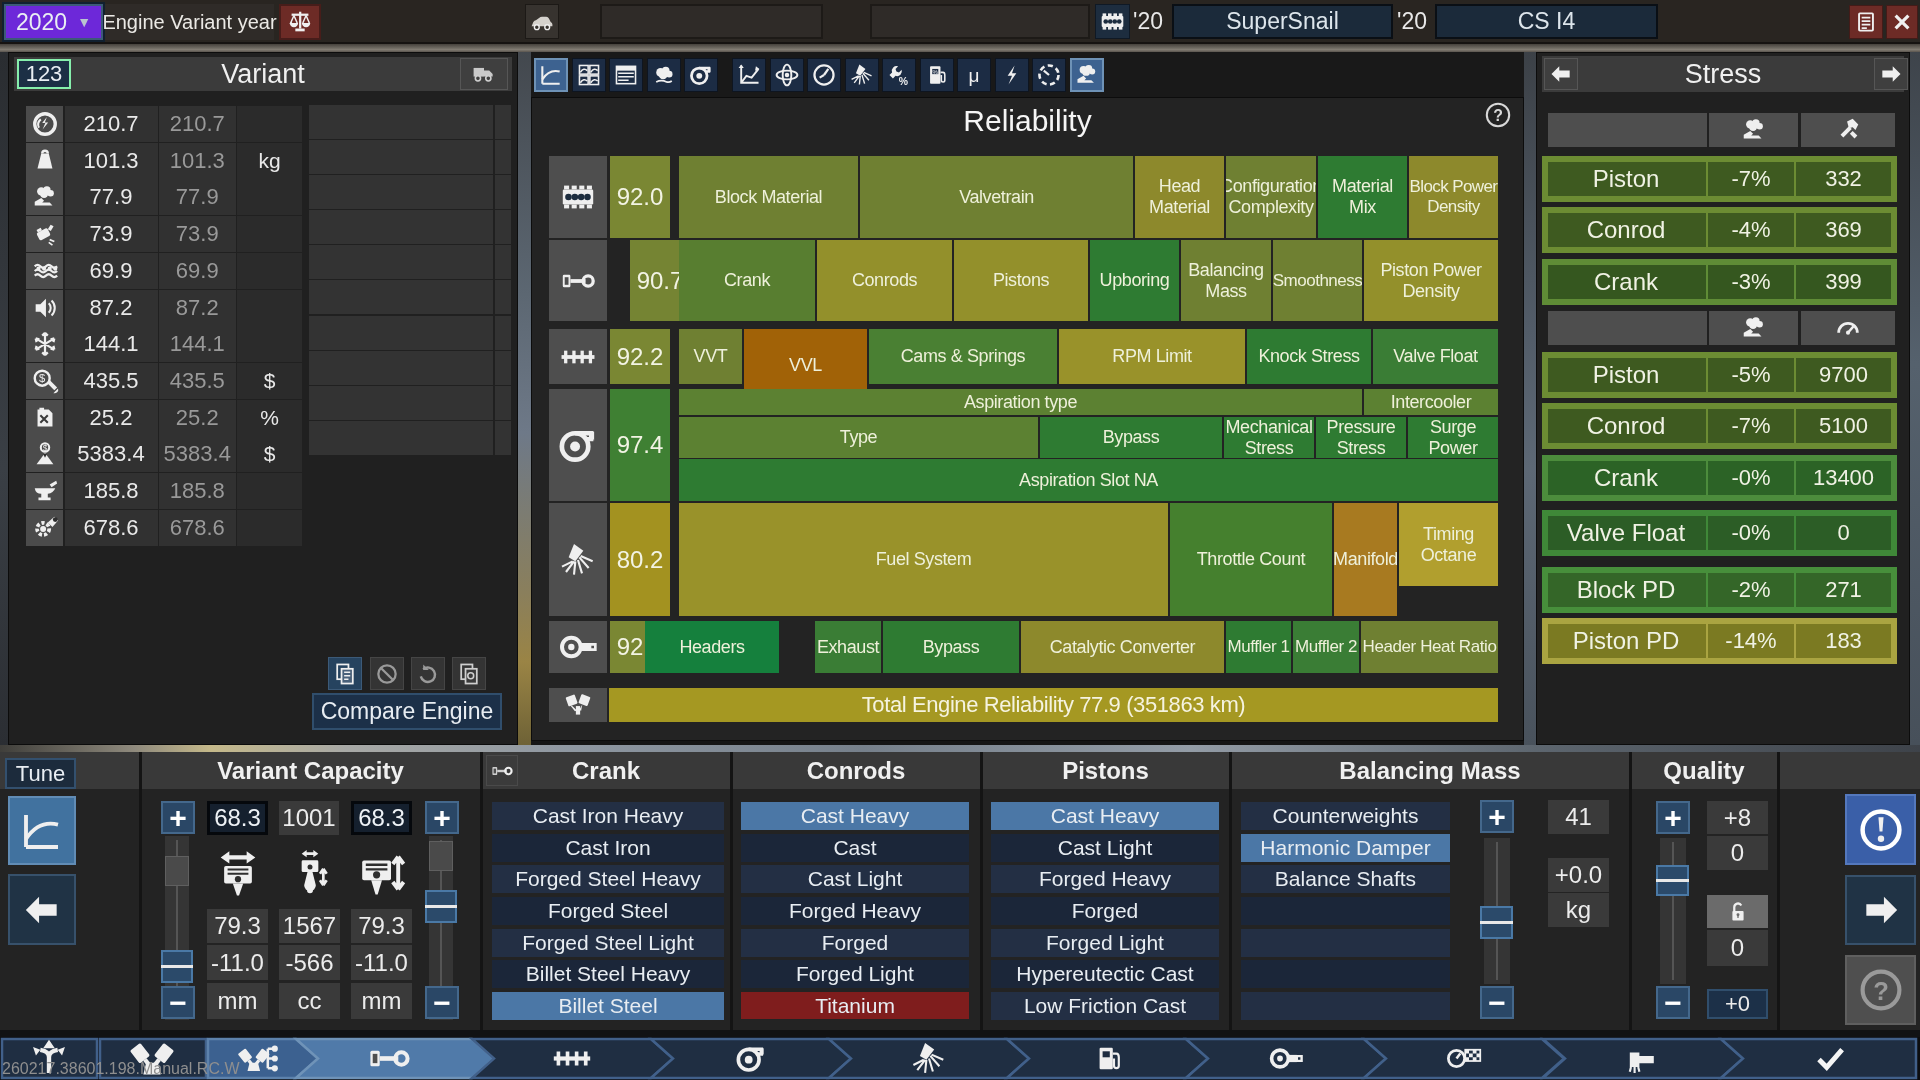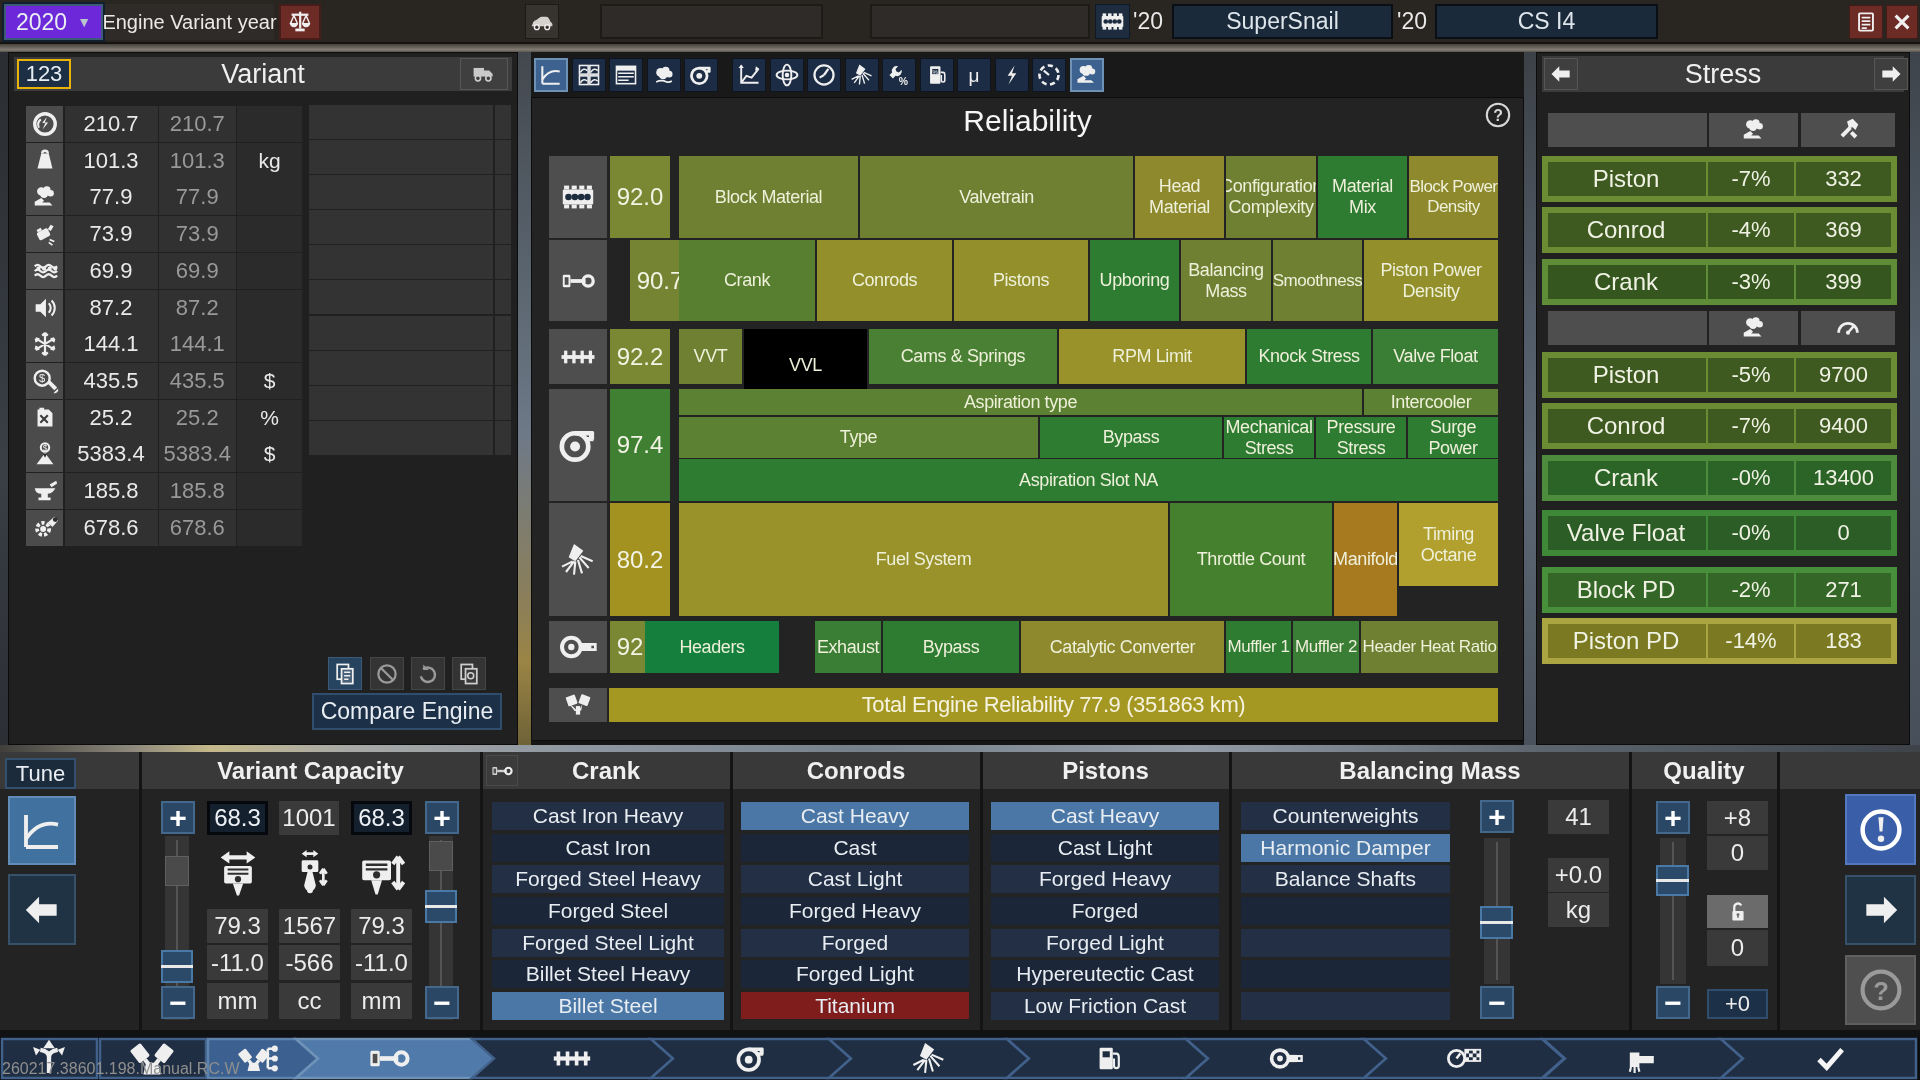--- a/index.html
+++ b/index.html
@@ -67,21 +67,21 @@
       <path d="M10 10 h10 M10 14 h10 M10 18 h10 M10 22 h6" stroke="#efefef" stroke-width="2"></path>
     </svg>
   </div>
 <div style="position:absolute;left:1886px;top:5px;width:32px;height:34px;background:#6d2b26;border:1px solid #431b18;display:flex;align-items:center;justify-content:center">
     <svg width="24" height="24" viewBox="0 0 30 30" style="display:block" fill="#efefef" stroke="none">
       <path d="M7 7 L23 23 M23 7 L7 23" stroke="#f0f0f0" stroke-width="4" fill="none"></path>
     </svg>
   </div>
 <div style="position:absolute;left:8px;top:52px;width:510px;height:693px;background:#202020;border:1px solid #0c0c0c"></div>
 <div style="position:absolute;left:14px;top:57px;width:498px;height:34px;background:#3b3b3b"></div>
-<div style="position:absolute;left:17px;top:59px;width:54px;height:30px;background:#1c2f45;border:2px solid #eab308;color:#e9eef3;font-size:22px;display:flex;align-items:center;justify-content:center">123</div>
+<div style="position:absolute;left:17px;top:59px;width:54px;height:30px;background:#1c2f45;border:2px solid #86efac;color:#e9eef3;font-size:22px;display:flex;align-items:center;justify-content:center">123</div>
 <div style="position:absolute;left:14px;top:57px;width:498px;height:34px;color:#f0f0f0;font-size:27px;display:flex;align-items:center;justify-content:center">Variant</div>
 <div style="position:absolute;left:460px;top:58px;width:48px;height:32px;background:#3f3f3f;border:1px solid #565656;display:flex;align-items:center;justify-content:center">
     <svg width="30" height="26" viewBox="0 0 30 30" style="display:block" fill="#c9c9c9" stroke="none">
       <path d="M3 8 h12 v10 h-12 z"></path>
       <path d="M15 11 h6 l4 4 v3 h-10 z"></path>
       <circle cx="8" cy="20" r="3" fill="#3f3f3f" stroke="#cfcfcf" stroke-width="1.8"></circle>
       <circle cx="20" cy="20" r="3" fill="#3f3f3f" stroke="#cfcfcf" stroke-width="1.8"></circle>
     </svg>
   </div>
 <div style="position:absolute;left:26px;top:106px;width:37px;height:36px;background:#4b4b4b;display:flex;align-items:center;justify-content:center">
@@ -426,21 +426,21 @@
     <svg width="38" height="38" viewBox="0 0 30 30" style="display:block" fill="#efefef" stroke="none">
       <rect x="2" y="13.5" width="26" height="3"></rect>
       <rect x="4" y="10" width="2.6" height="10"></rect>
       <rect x="10.5" y="10" width="2.6" height="10"></rect>
       <rect x="17" y="10" width="2.6" height="10"></rect>
       <rect x="23.5" y="10" width="2.6" height="10"></rect>
     </svg>
   </div>
 <div class="sc" style="position:absolute;left:610px;top:329px;width:60px;height:55px;background:#7a8733">92.2</div>
 <div class="tile" style="position:absolute;left:679px;top:329px;width:63px;height:55px;background:#6f8032">VVT</div>
-<div class="tile" style="position:absolute;left:744px;top:329px;width:123px;height:72px;background:#000000">VVL</div>
+<div class="tile" style="position:absolute;left:744px;top:329px;width:123px;height:72px;background:#a16207">VVL</div>
 <div class="tile" style="position:absolute;left:869px;top:329px;width:188px;height:55px;background:#4a8033">Cams &amp; Springs</div>
 <div class="tile" style="position:absolute;left:1059px;top:329px;width:186px;height:55px;background:#99922a">RPM Limit</div>
 <div class="tile" style="position:absolute;left:1247px;top:329px;width:124px;height:55px;background:#2e7b32">Knock Stress</div>
 <div class="tile" style="position:absolute;left:1373px;top:329px;width:125px;height:55px;background:#3a7d35">Valve Float</div>
 <div class="icell" style="position:absolute;left:549px;top:389px;width:58px;height:112px;">
     <svg width="44" height="44" viewBox="0 0 30 30" style="display:block" fill="#efefef" stroke="none">
       <circle cx="13" cy="16" r="9" fill="none" stroke="#efefef" stroke-width="3.2"></circle>
       <circle cx="13" cy="16" r="3.4"></circle>
       <path d="M13 7 h11 v4 h-3" fill="none" stroke="#efefef" stroke-width="3"></path>
       <path d="M22 6 h4 v6" fill="#efefef"></path>
@@ -573,21 +573,21 @@
 <div style="position:absolute;left:1548px;top:358px;width:156px;height:34px;color:#f0f2e4;font-size:24px;display:flex;align-items:center;justify-content:center">Piston</div>
 <div style="position:absolute;left:1706px;top:356px;width:2px;height:38px;background:#6c8c33"></div>
 <div style="position:absolute;left:1708px;top:358px;width:86px;height:34px;color:#f0f2e4;font-size:22px;display:flex;align-items:center;justify-content:center">-5%</div>
 <div style="position:absolute;left:1794px;top:356px;width:2px;height:38px;background:#6c8c33"></div>
 <div style="position:absolute;left:1796px;top:358px;width:95px;height:34px;color:#f0f2e4;font-size:22px;display:flex;align-items:center;justify-content:center">9700</div>
 <div style="position:absolute;left:1542px;top:403px;width:355px;height:46px;background:#3e5a20;border:6px solid #6c8c33"></div>
 <div style="position:absolute;left:1548px;top:409px;width:156px;height:34px;color:#f0f2e4;font-size:24px;display:flex;align-items:center;justify-content:center">Conrod</div>
 <div style="position:absolute;left:1706px;top:407px;width:2px;height:38px;background:#6c8c33"></div>
 <div style="position:absolute;left:1708px;top:409px;width:86px;height:34px;color:#f0f2e4;font-size:22px;display:flex;align-items:center;justify-content:center">-7%</div>
 <div style="position:absolute;left:1794px;top:407px;width:2px;height:38px;background:#6c8c33"></div>
-<div style="position:absolute;left:1796px;top:409px;width:95px;height:34px;color:#f0f2e4;font-size:22px;display:flex;align-items:center;justify-content:center">9400</div>
+<div style="position:absolute;left:1796px;top:409px;width:95px;height:34px;color:#f0f2e4;font-size:22px;display:flex;align-items:center;justify-content:center">5100</div>
 <div style="position:absolute;left:1542px;top:455px;width:355px;height:46px;background:#2c6326;border:6px solid #4c8c3c"></div>
 <div style="position:absolute;left:1548px;top:461px;width:156px;height:34px;color:#f0f2e4;font-size:24px;display:flex;align-items:center;justify-content:center">Crank</div>
 <div style="position:absolute;left:1706px;top:459px;width:2px;height:38px;background:#4c8c3c"></div>
 <div style="position:absolute;left:1708px;top:461px;width:86px;height:34px;color:#f0f2e4;font-size:22px;display:flex;align-items:center;justify-content:center">-0%</div>
 <div style="position:absolute;left:1794px;top:459px;width:2px;height:38px;background:#4c8c3c"></div>
 <div style="position:absolute;left:1796px;top:461px;width:95px;height:34px;color:#f0f2e4;font-size:22px;display:flex;align-items:center;justify-content:center">13400</div>
 <div style="position:absolute;left:1542px;top:510px;width:355px;height:46px;background:#2c5d26;border:6px solid #3f8838"></div>
 <div style="position:absolute;left:1548px;top:516px;width:156px;height:34px;color:#f0f2e4;font-size:24px;display:flex;align-items:center;justify-content:center">Valve Float</div>
 <div style="position:absolute;left:1706px;top:514px;width:2px;height:38px;background:#3f8838"></div>
 <div style="position:absolute;left:1708px;top:516px;width:86px;height:34px;color:#f0f2e4;font-size:22px;display:flex;align-items:center;justify-content:center">-0%</div>

